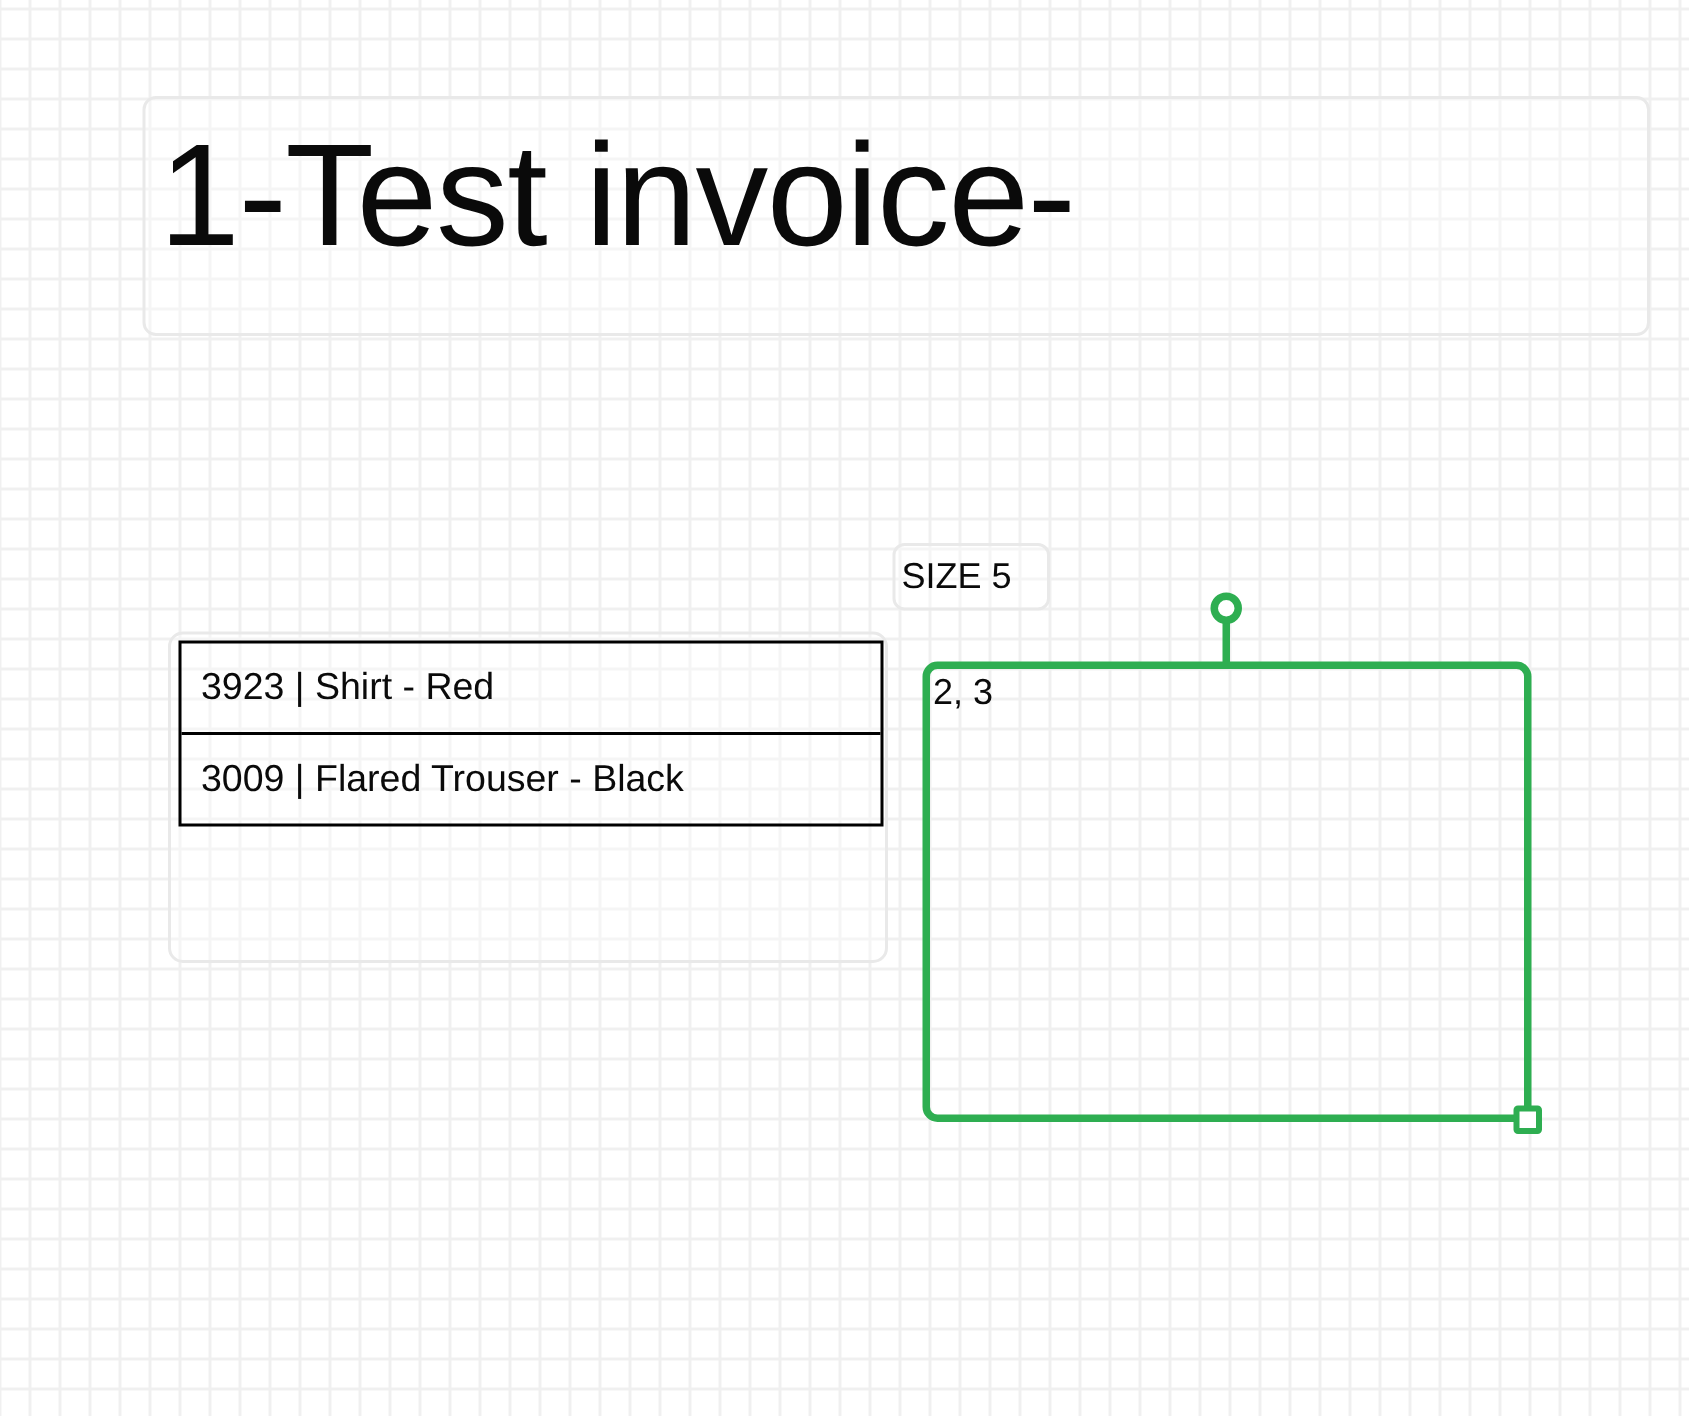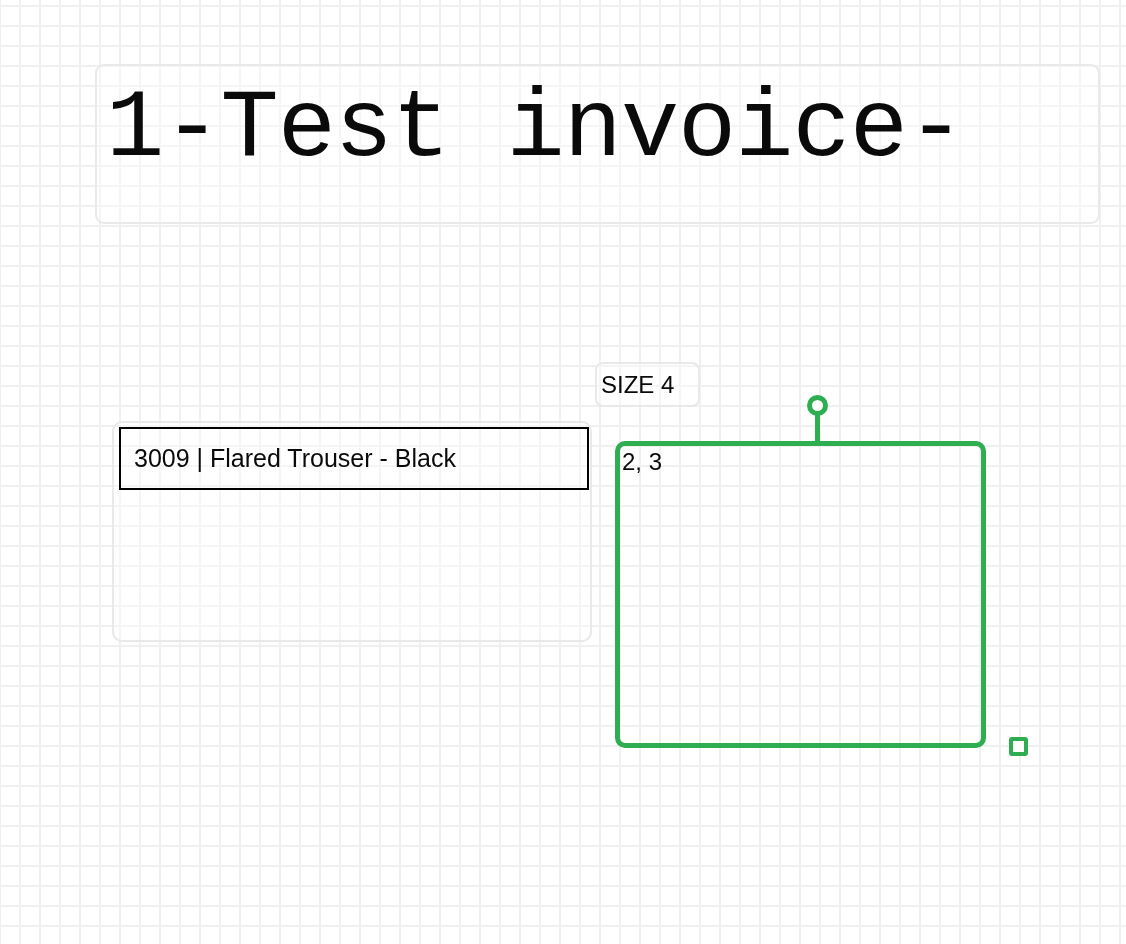--- a/index.html
+++ b/index.html
@@ -32,21 +32,20 @@
     left: 95px; top: 64px;
     width: 1005px; height: 160px;
   }
   .title-text {
     padding: 15px 0 0 9px;
     font-size: 97px;
     line-height: 1;
     letter-spacing: -1px;
     color: #0a0a0a;
     white-space: nowrap;
-    font-family: Liberation Mono, monospace;
   }
   .size-frame {
     left: 595px; top: 362px;
     width: 105px; height: 45px;
     border-radius: 8px;
     display: flex;
     align-items: center;
   }
   .size-frame span {
     font-size: 24px;
@@ -78,21 +77,21 @@
   .product-row span {
     font-size: 25px;
     padding-left: 13px;
     color: #0a0a0a;
     white-space: nowrap;
   }
   
   .selected-shape {
     position: absolute;
     left: 615px; top: 441px;
-    width: 371px; height: 307px;
+    width: 406px; height: 307px;
     border: 5px solid #2eae51;
     border-radius: 10px;
     box-sizing: border-box;
     background: transparent;
   }
   .shape-label {
     display: block;
     font-size: 24px;
     line-height: 1.2;
     padding: 2px 0 0 2px;
@@ -127,26 +126,29 @@
 </head>
 <body>
 
 <div class="canvas">
 
   <div class="frame title-frame">
     <div class="title-text">1-Test invoice-</div>
   </div>
 
   <div class="frame size-frame">
-    <span>SIZE 4</span>
+    <span>SIZE 5</span>
   </div>
 
   <div class="frame table-frame"></div>
 
   <div class="product-table">
+    <div class="product-row">
+      <span>3923 | Shirt - Red</span>
+    </div>
     <div class="product-row">
       <span>3009 | Flared Trouser - Black</span>
     </div>
   </div>
 
   <div class="rotate-stem"></div>
   <div class="rotate-handle"></div>
 
   <div class="selected-shape">
     <span class="shape-label">2, 3</span>

